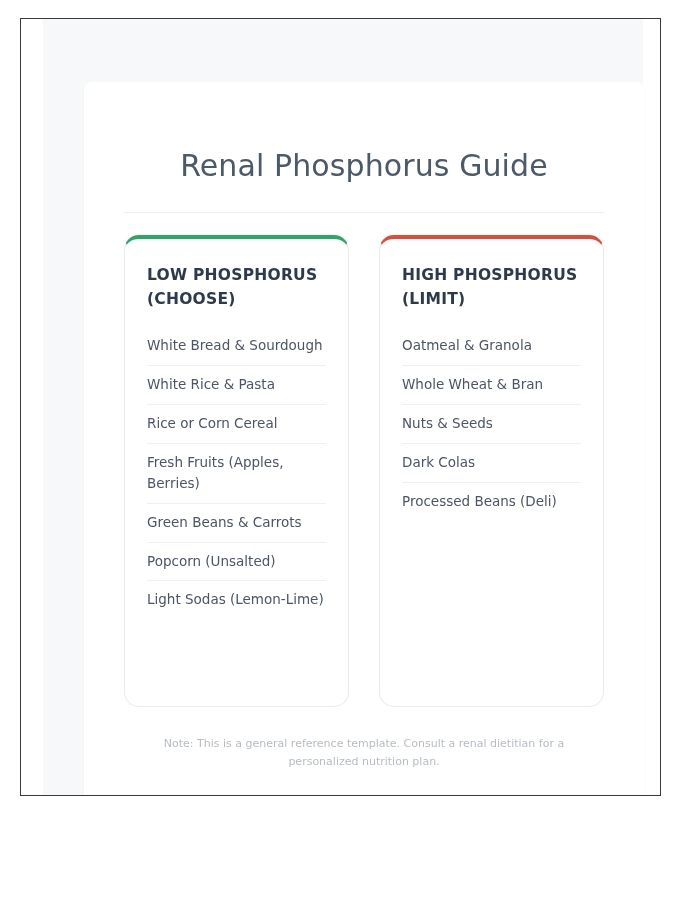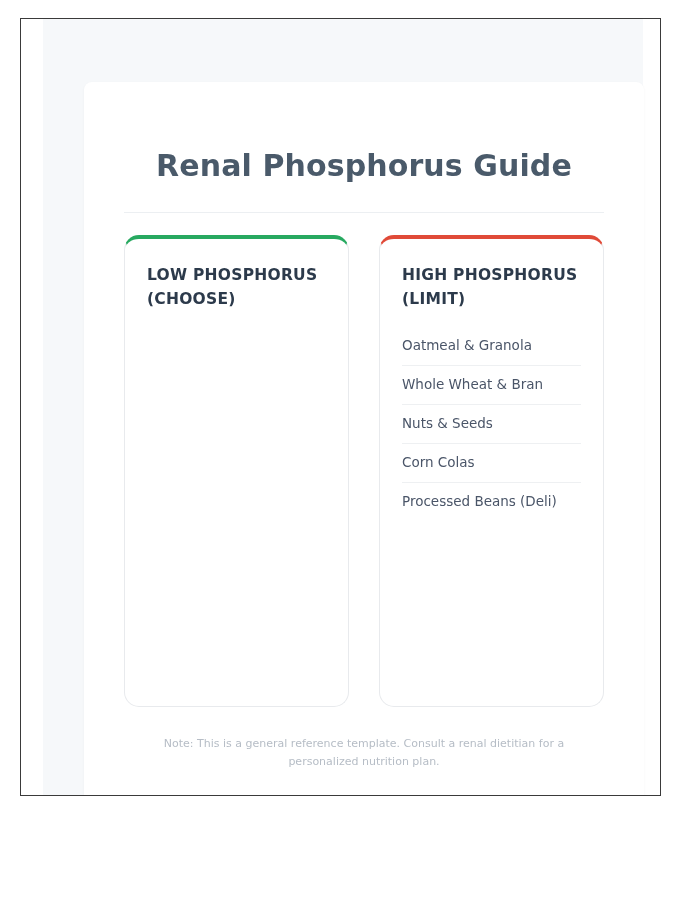--- a/index.html
+++ b/index.html
@@ -47,21 +47,21 @@
     box-sizing: border-box;
     padding: 0;
   }
 
   .page-title {
     margin: 0;
     padding: 66px 0 0 0;
     text-align: center;
     font-family: "DejaVu Sans", sans-serif;
     font-size: 30px;
-    font-weight: 700;
+    font-weight: 400;
     letter-spacing: 0.1px;
     color: #4a5a6a;
     line-height: 1.2;
   }
 
   .title-divider {
     margin: 28px 40px 0 40px;
     height: 1px;
     background: #eceff2;
   }
@@ -142,29 +142,38 @@
     <div class="content-card">
 
       <h1 class="page-title">Renal Phosphorus Guide</h1>
 
       <div class="title-divider"></div>
 
       <div class="columns">
 
         <div class="column-box low">
           <h2 class="column-heading">LOW PHOSPHORUS (CHOOSE)</h2>
+          <ul class="item-list">
+            <li>White Bread &amp; Sourdough</li>
+            <li>White Rice &amp; Pasta</li>
+            <li>Rice or Corn Cereal</li>
+            <li>Fresh Fruits (Apples, Berries)</li>
+            <li>Green Beans &amp; Carrots</li>
+            <li>Popcorn (Unsalted)</li>
+            <li>Light Sodas (Lemon-Lime)</li>
+          </ul>
         </div>
 
         <div class="column-box high">
           <h2 class="column-heading">HIGH PHOSPHORUS (LIMIT)</h2>
           <ul class="item-list">
             <li>Oatmeal &amp; Granola</li>
             <li>Whole Wheat &amp; Bran</li>
             <li>Nuts &amp; Seeds</li>
-            <li>Corn Colas</li>
+            <li>Dark Colas</li>
             <li>Processed Beans (Deli)</li>
           </ul>
         </div>
 
       </div>
 
       <p class="footer-note">Note: This is a general reference template. Consult a renal dietitian for a personalized nutrition plan.</p>
 
     </div>
 

